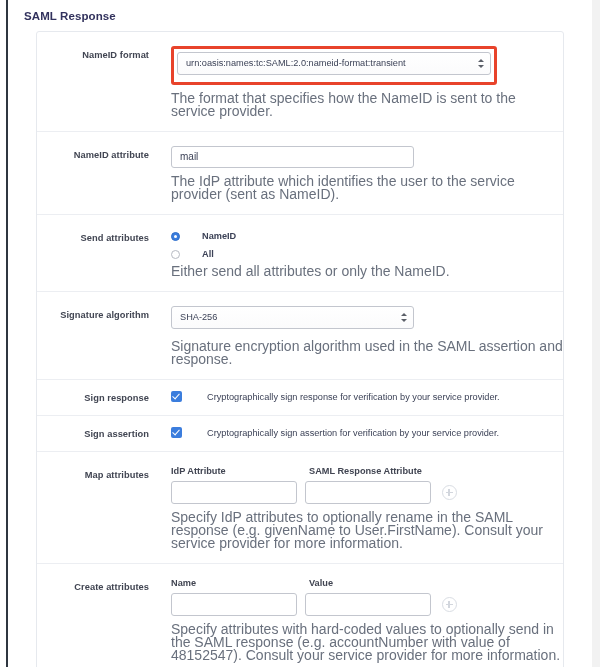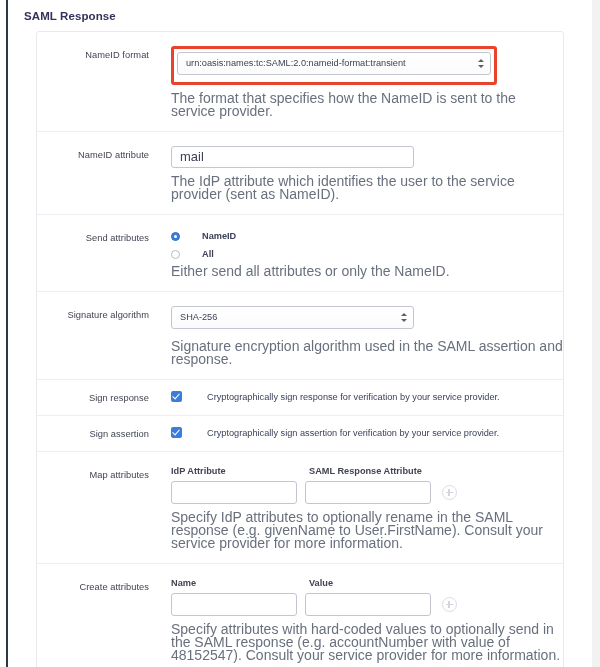--- a/index.html
+++ b/index.html
@@ -74,21 +74,21 @@
     padding: 14px 0 13px 0;
     border-bottom: 1px solid #eceef2;
   }
   .row:last-child { border-bottom: none; }
 
   .row-label {
     width: 112px;
     min-width: 112px;
     text-align: right;
     font-size: 9.3px;
-    font-weight: normal;
+    font-weight: bold;
     color: #414552;
     line-height: 12px;
     padding-top: 3px;
     padding-right: 0px;
     letter-spacing: 0.05px;
   }
 
   .row-body {
     padding-left: 22px;
     flex: 1;
@@ -96,21 +96,21 @@
   }
 
   
   .field {
     box-sizing: border-box;
     height: 22px;
     border: 1px solid #c3c6ce;
     border-radius: 3px;
     background: #ffffff;
     font-family: "Liberation Sans", sans-serif;
-    font-size: 13px;
+    font-size: 10px;
     color: #3c4257;
     padding: 0 8px;
     line-height: 20px;
     display: block;
   }
   .field.textinput { padding-top: 0; }
 
   .select-wrap {
     position: relative;
     display: inline-block;

